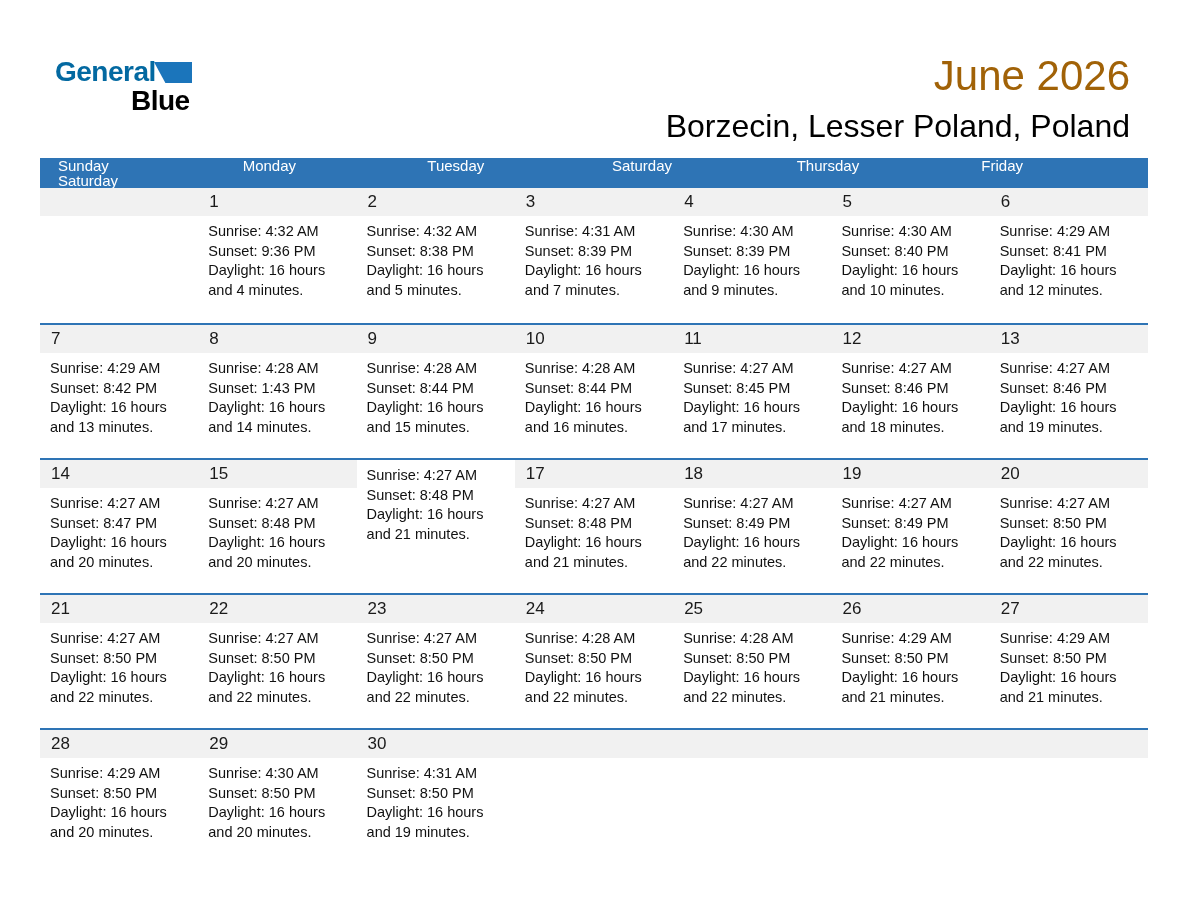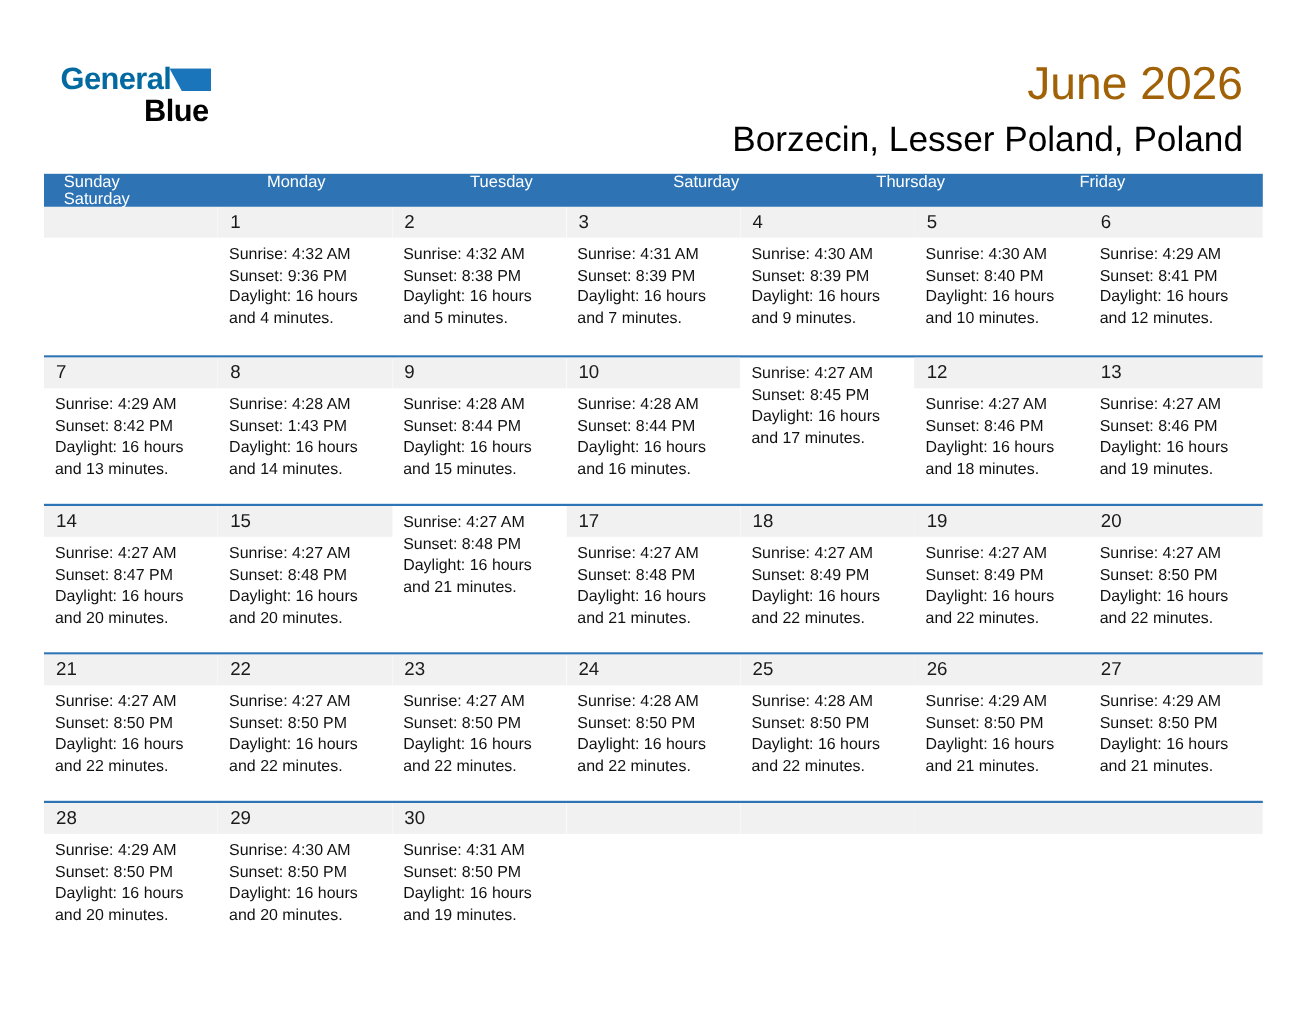--- a/index.html
+++ b/index.html
@@ -186,20 +186,21 @@
         <div class="cell">
           <div class="day-strip">10</div>
           <div class="cell-lines">
             <div>Sunrise: 4:28 AM</div>
             <div>Sunset: 8:44 PM</div>
             <div>Daylight: 16 hours</div>
             <div>and 16 minutes.</div>
           </div>
         </div>
         <div class="cell">
+          <div class="day-strip">11</div>
           <div class="cell-lines">
             <div>Sunrise: 4:27 AM</div>
             <div>Sunset: 8:45 PM</div>
             <div>Daylight: 16 hours</div>
             <div>and 17 minutes.</div>
           </div>
         </div>
         <div class="cell">
           <div class="day-strip">12</div>
           <div class="cell-lines">

